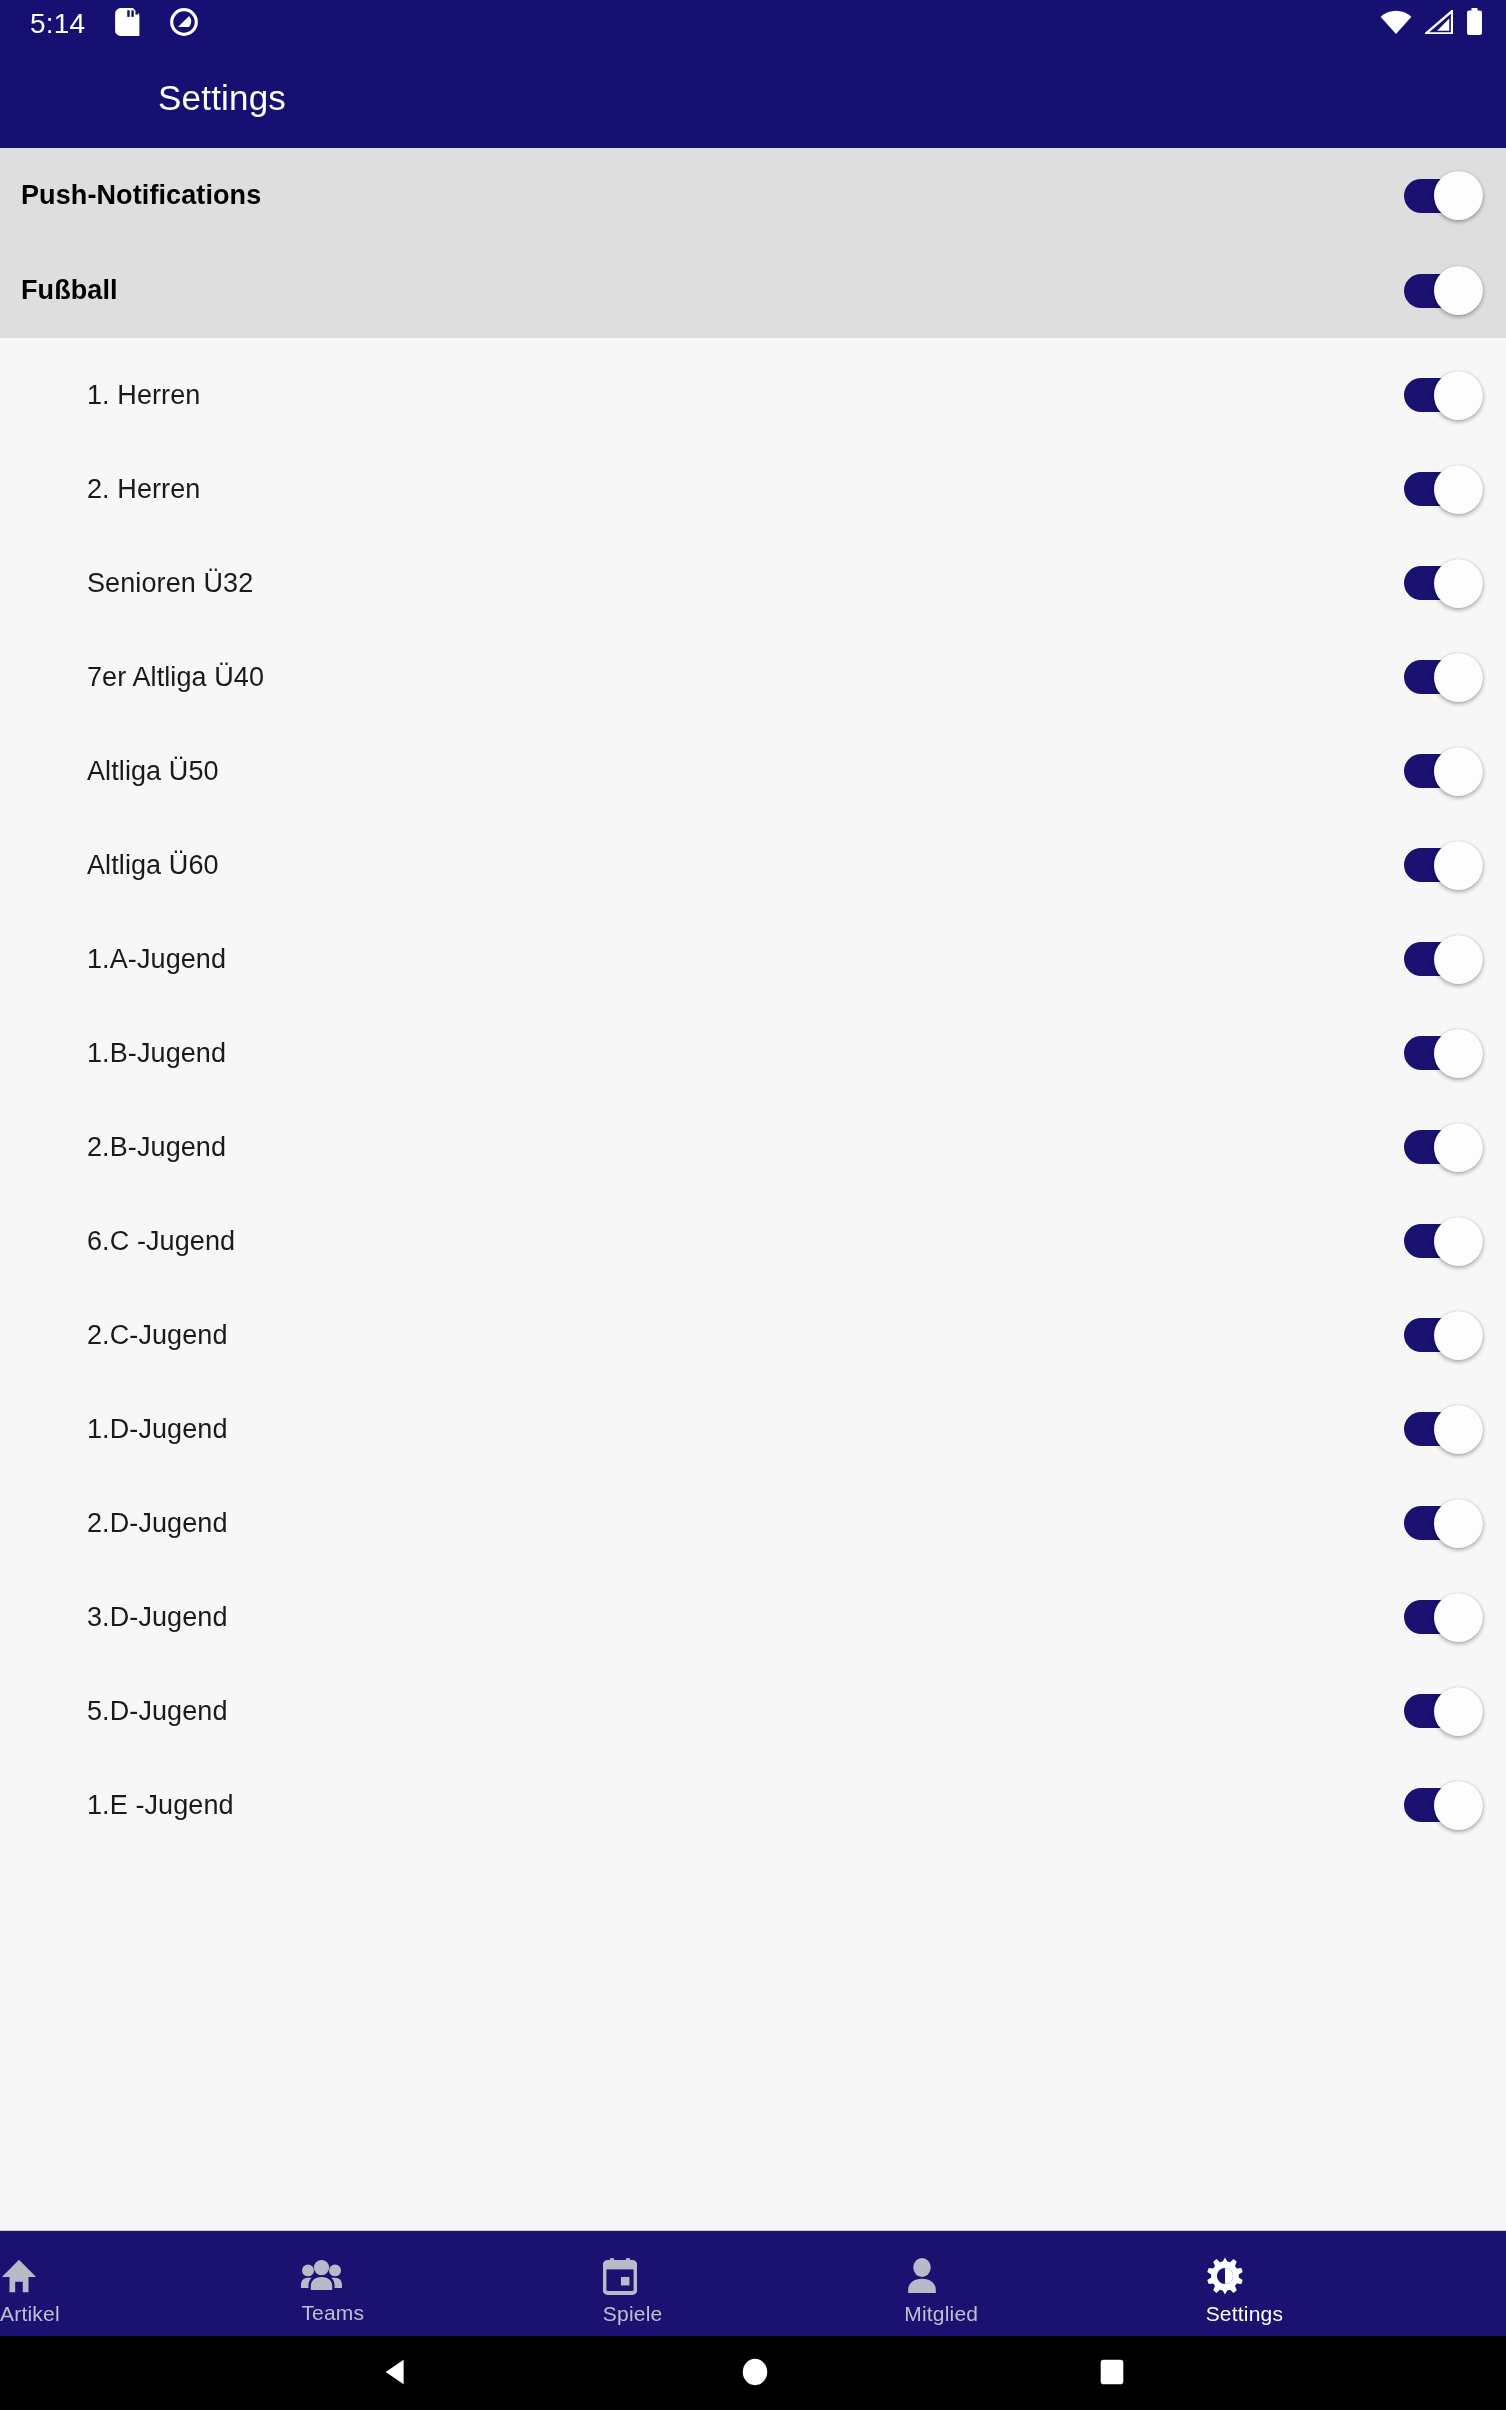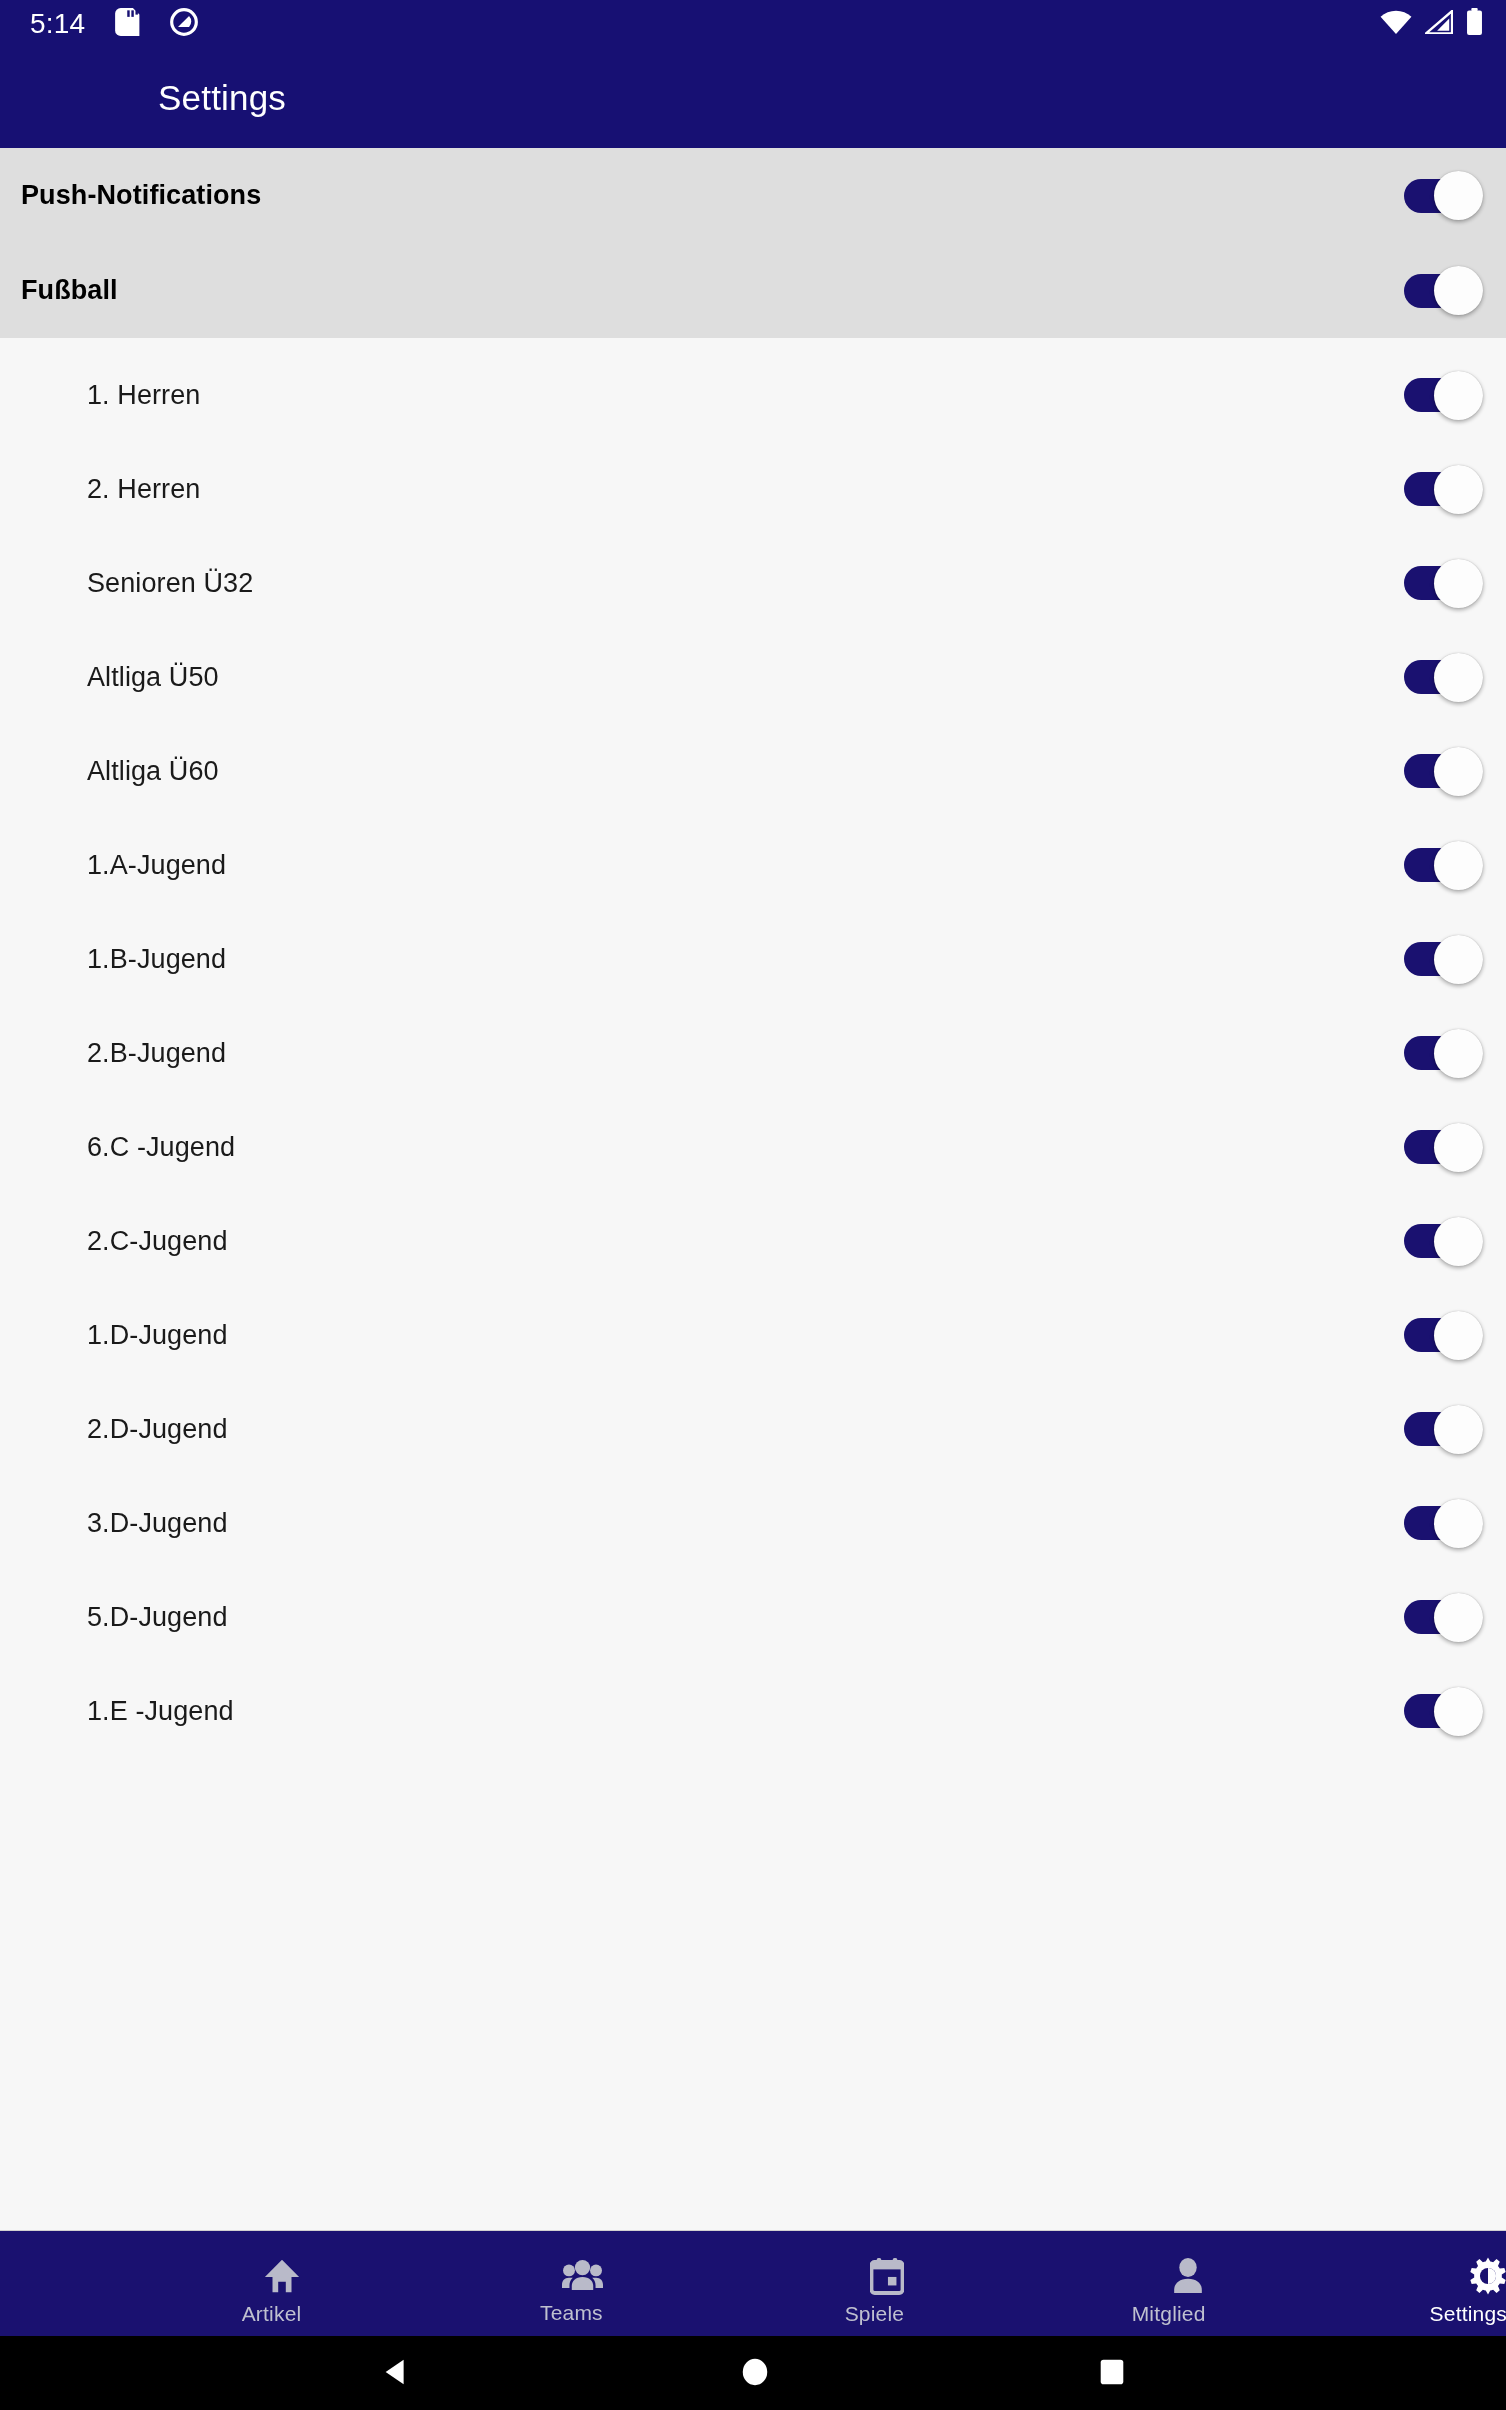--- a/index.html
+++ b/index.html
@@ -147,21 +147,21 @@
     height: 106px;
     background: #1a1170;
     display: flex;
     flex: 0 0 auto;
     border-top: 1.9px solid #cfcfcf;
   }
   .nav-item {
     flex: 1 1 0;
     display: flex;
     flex-direction: column;
-    align-items: flex-end;
+    align-items: flex-start;
     justify-content: center;
     gap: 6.6px;
     padding-top: 16px;
   }
   .nav-icon { display: block; }
   .nav-label {
     font-size: 21px;
     color: #bfc0cf;
     letter-spacing: 0.2px;
   }
@@ -260,20 +260,27 @@
         </span>
       </div>
       <div class="team-row">
         <span class="team-label">Senioren Ü32</span>
         <span class="switch">
           <span class="track"></span>
           <span class="thumb"></span>
         </span>
       </div>
       <div class="team-row">
+        <span class="team-label">7er Altliga Ü40</span>
+        <span class="switch">
+          <span class="track"></span>
+          <span class="thumb"></span>
+        </span>
+      </div>
+      <div class="team-row">
         <span class="team-label">Altliga Ü50</span>
         <span class="switch">
           <span class="track"></span>
           <span class="thumb"></span>
         </span>
       </div>
       <div class="team-row">
         <span class="team-label">Altliga Ü60</span>
         <span class="switch">
           <span class="track"></span>

